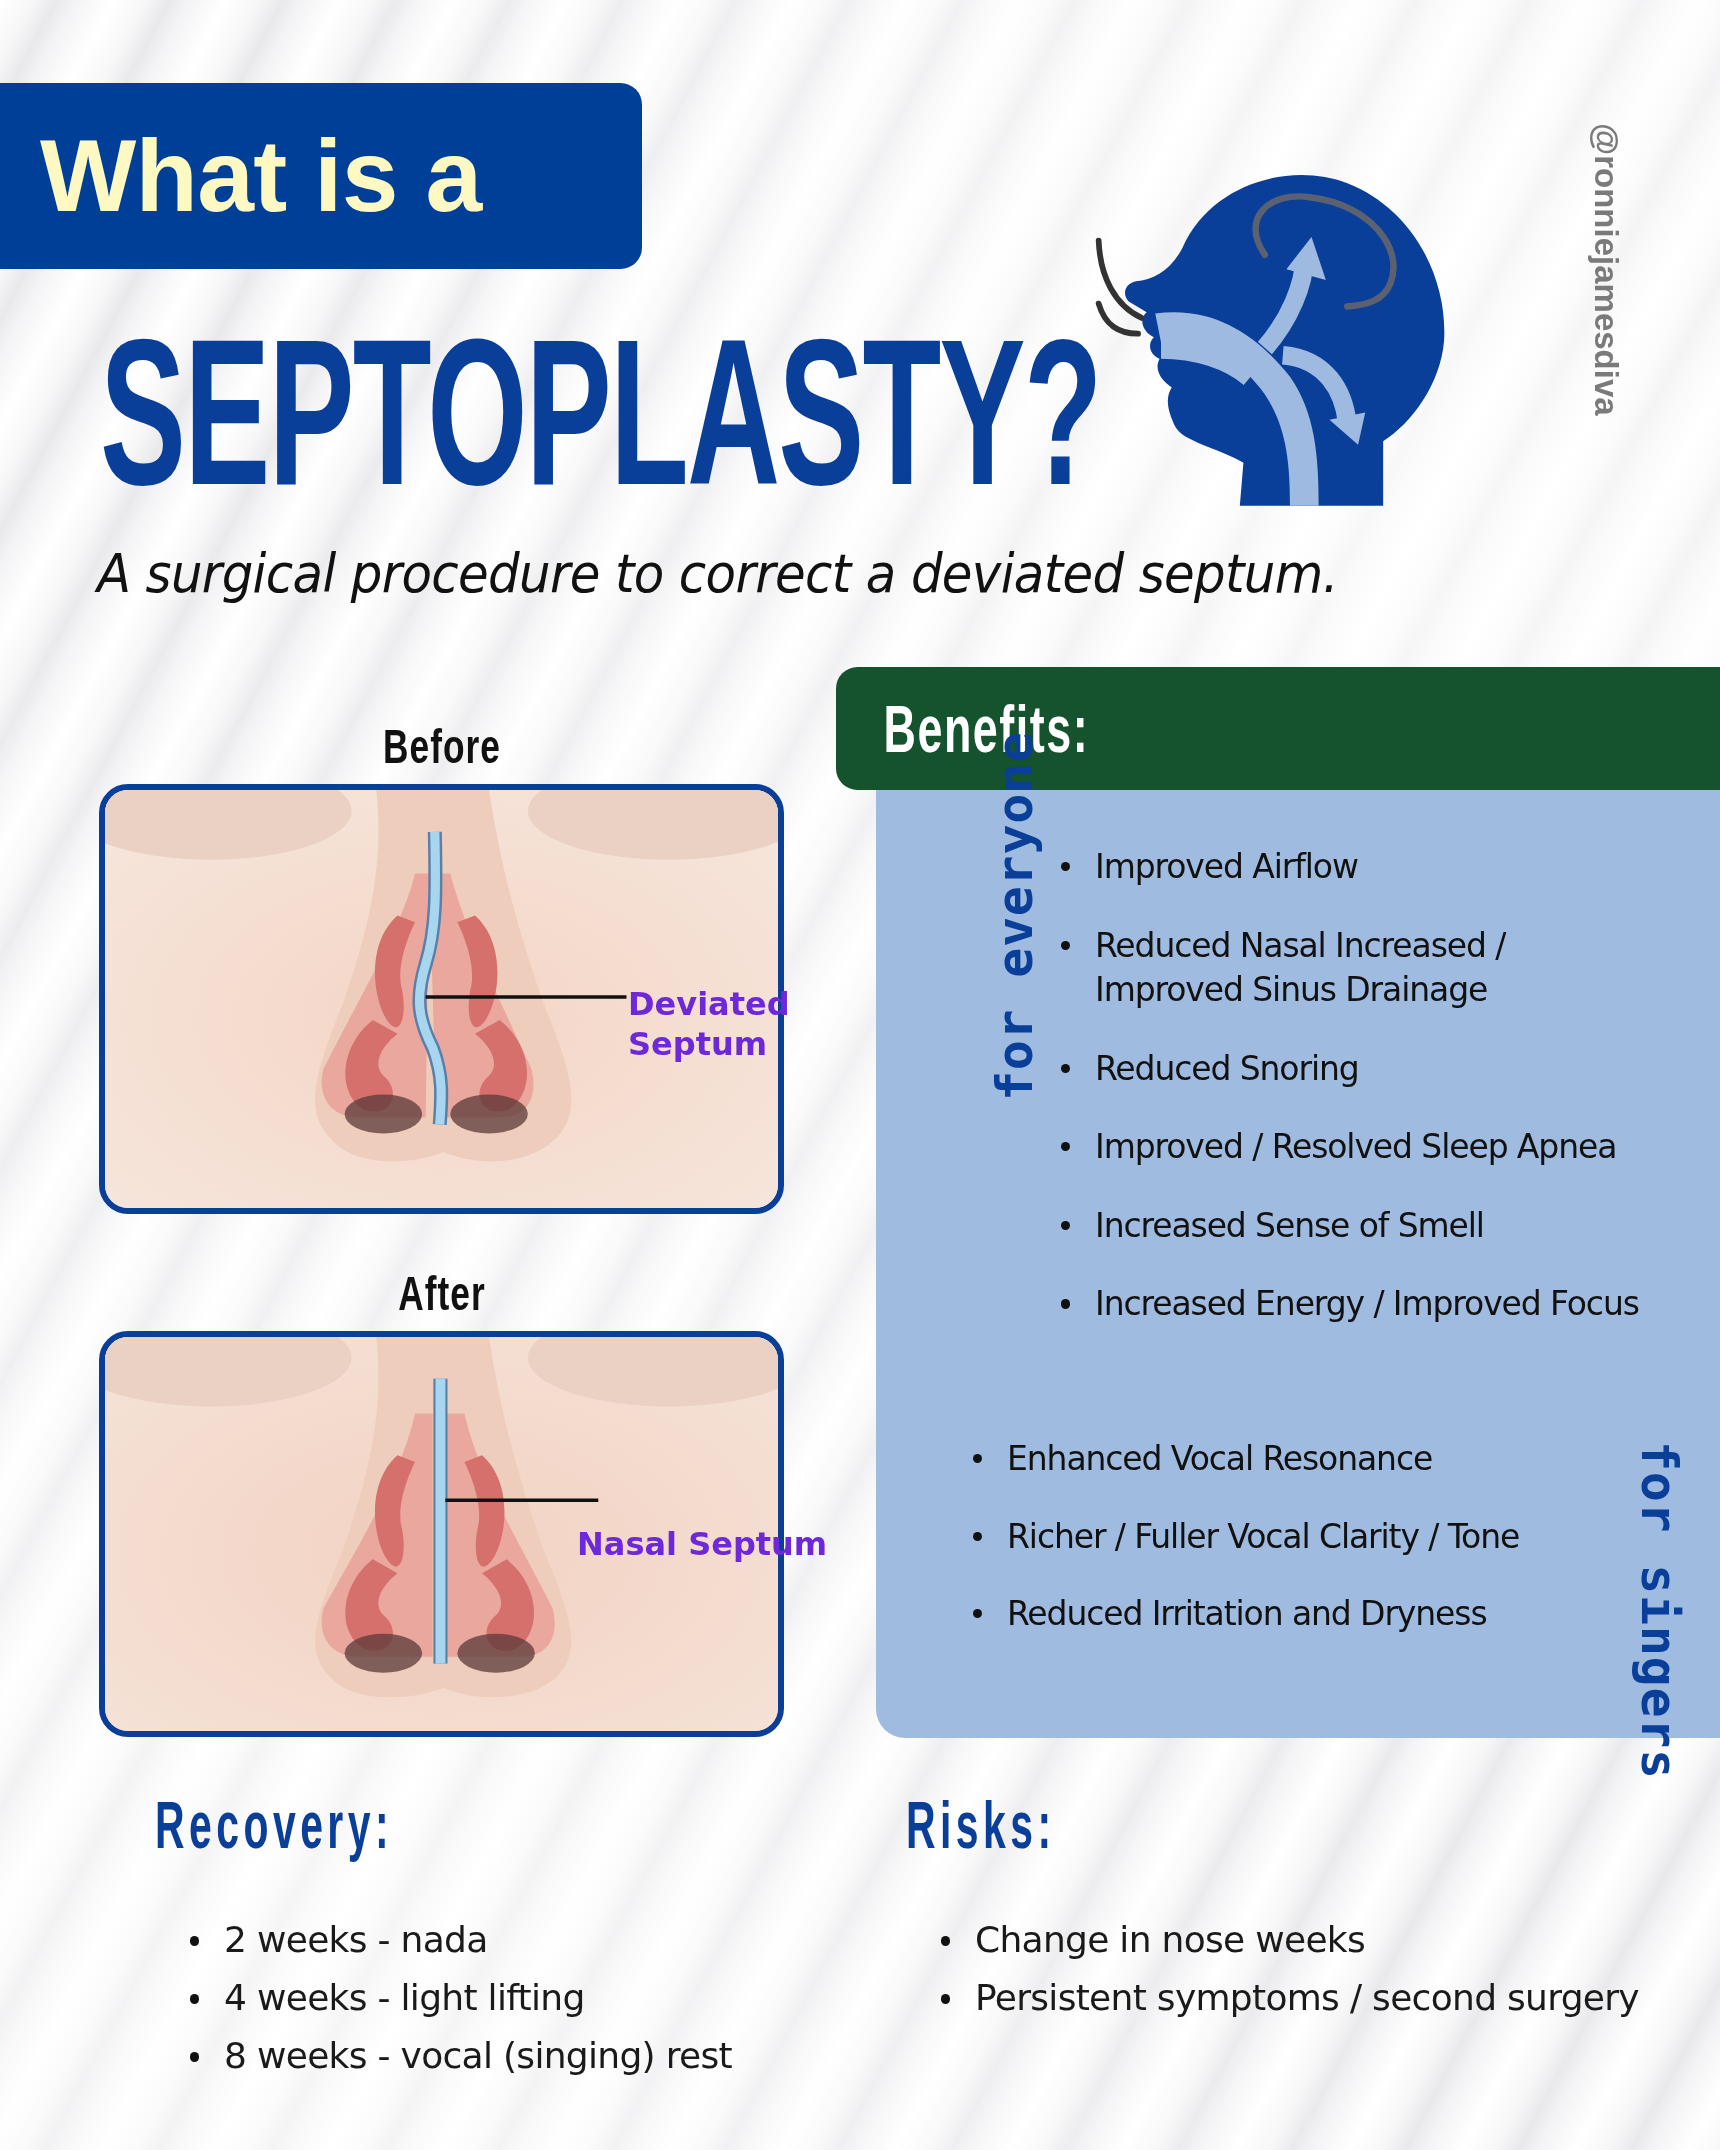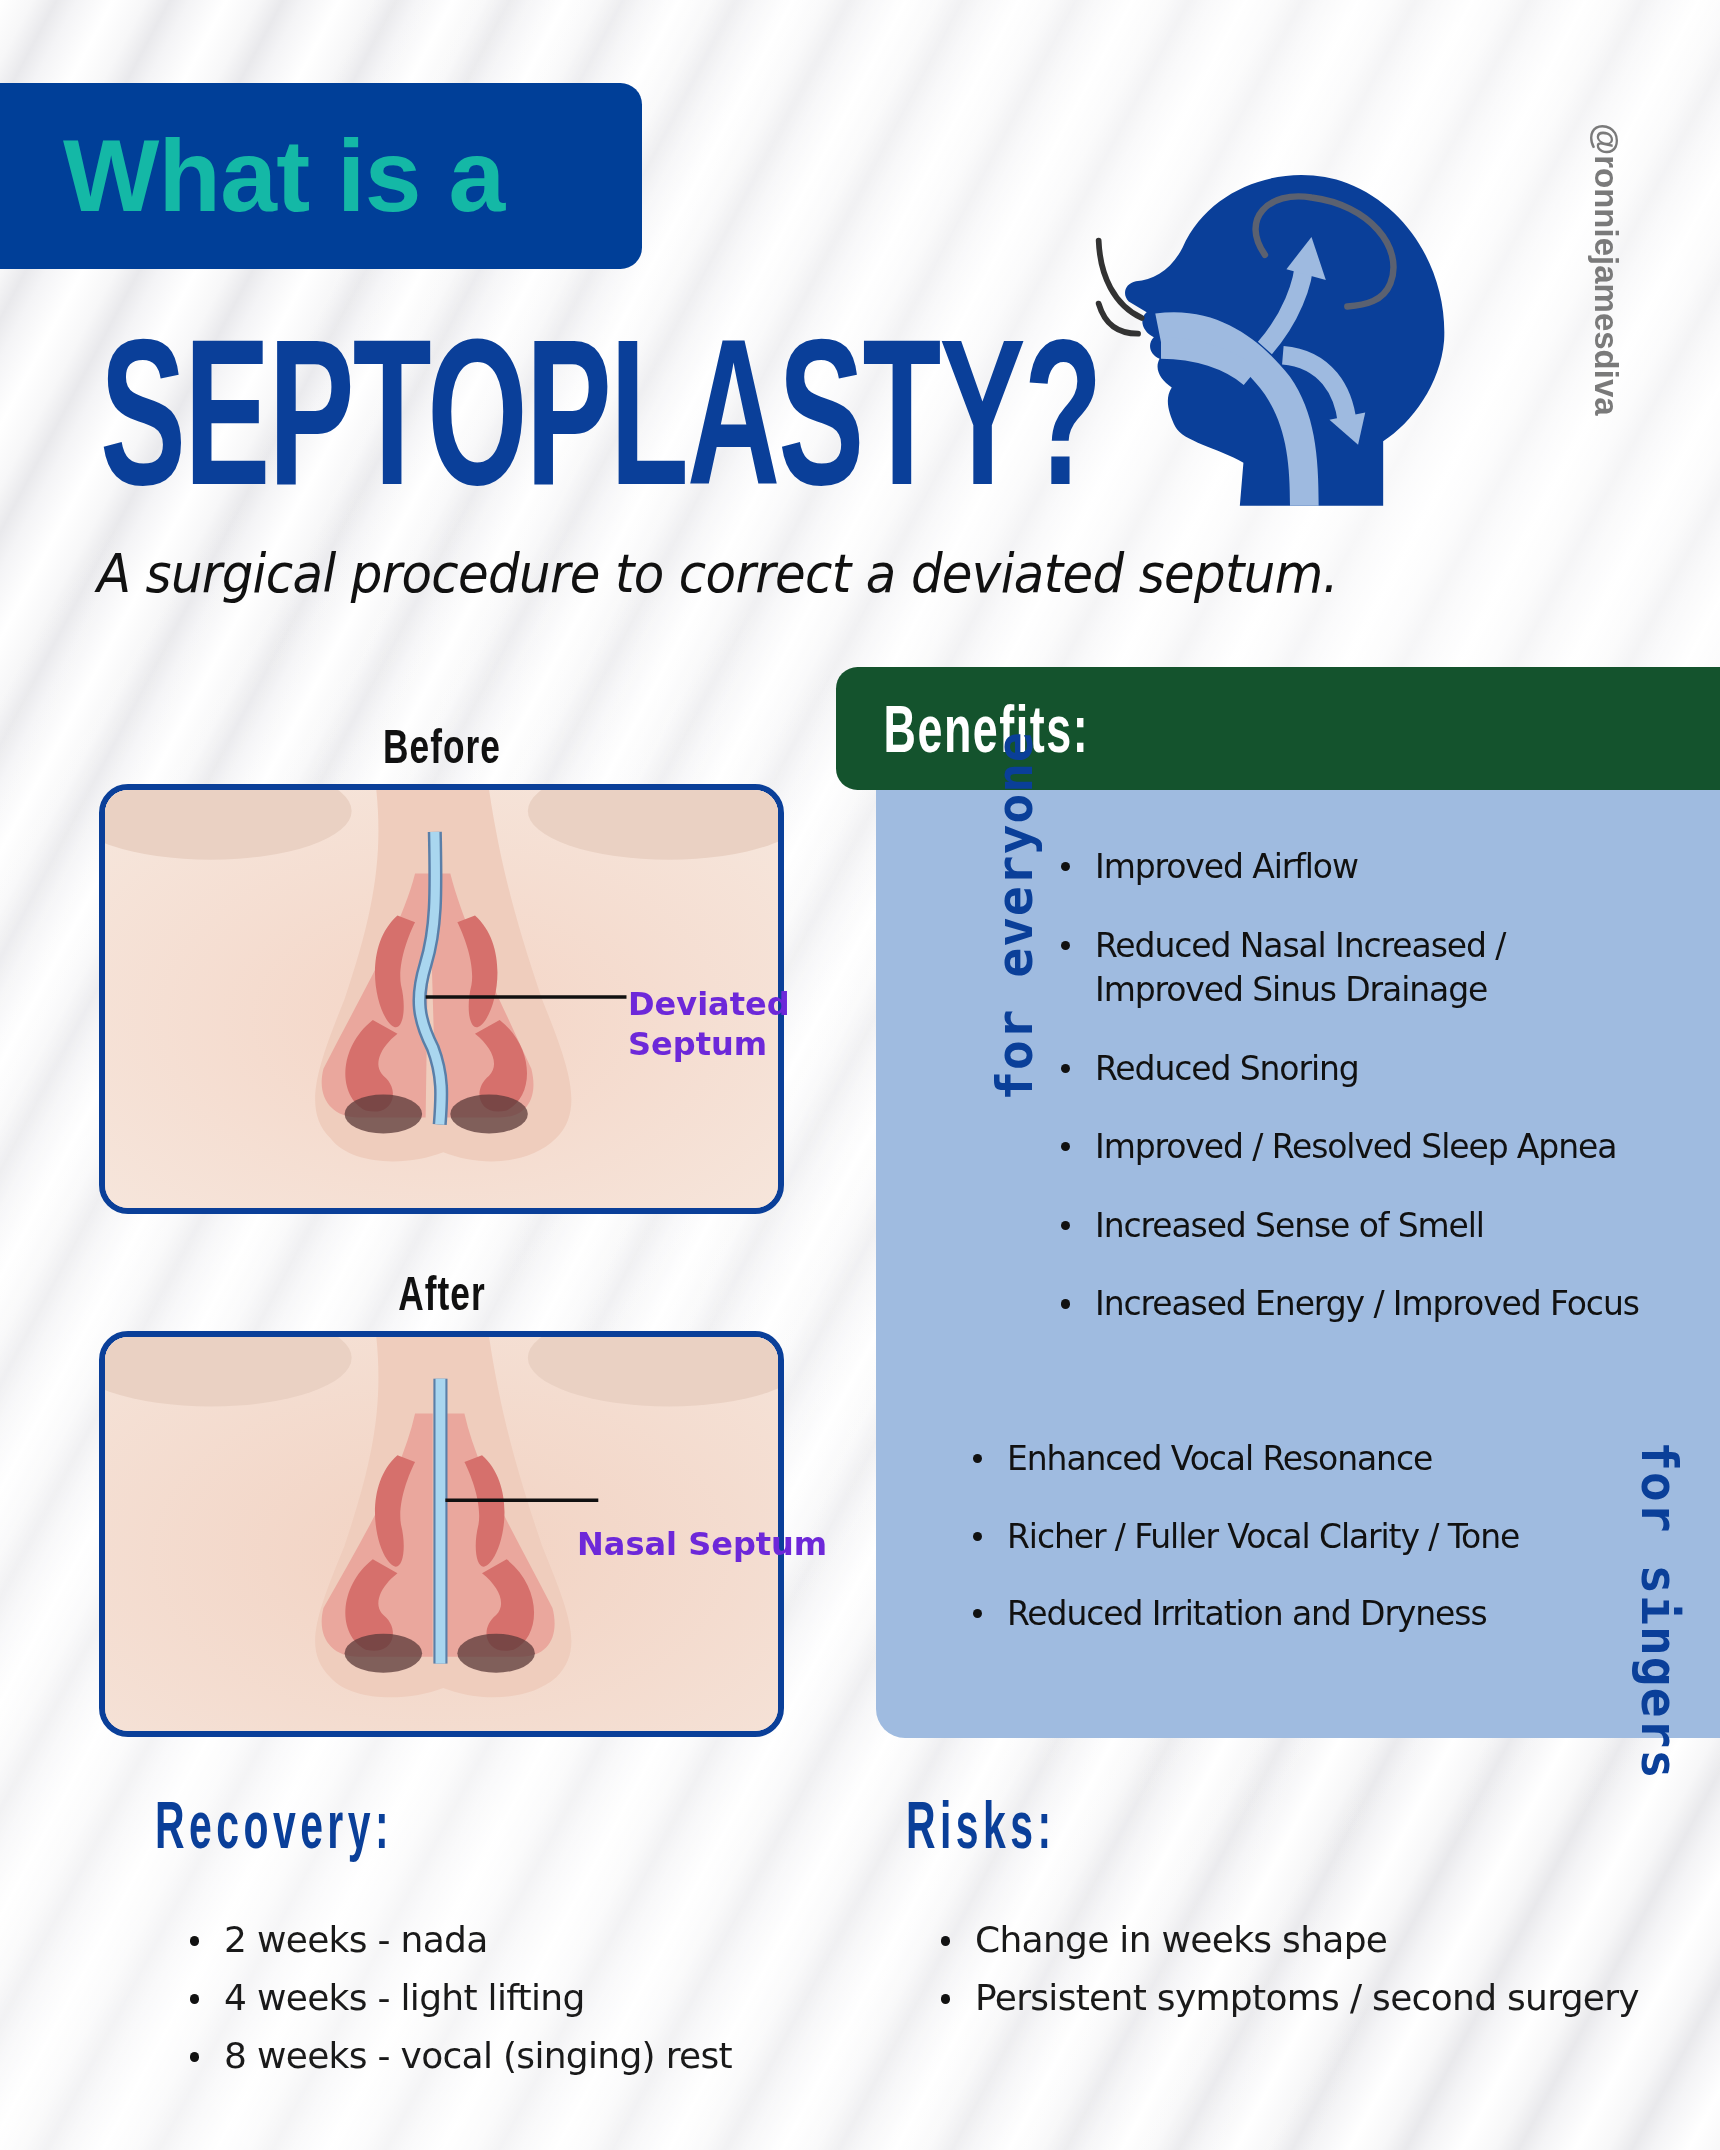--- a/index.html
+++ b/index.html
@@ -20,22 +20,22 @@
   }
   .abs { position: absolute; }
 
   
   .title-box {
     left: 0; top: 83px; width: 642px; height: 186px;
     background: #003f98; border-radius: 0 21.5px 21.5px 0;
     display: flex; align-items: center;
   }
   .title-box span {
-    color: #14b8a6; font-weight: bold; font-size: 102px;
-    padding-left: 63px; letter-spacing: -0.7px;
+    color: #fef9c3; font-weight: bold; font-size: 102px;
+    padding-left: 40px; letter-spacing: -0.7px;
     font-family: "Liberation Sans", sans-serif;
   }
   .big-title {
     left: 100px; top: 308px;
     color: #0a3f99; font-weight: bold; font-size: 208px; line-height: 1;
     font-family: "Liberation Sans", sans-serif;
     transform: scaleX(0.62); transform-origin: left top;
     letter-spacing: -2.9px;
   }
   .handle {
@@ -252,16 +252,16 @@
 
 <div class="abs section-heading recovery-heading">Recovery:</div>
 <ul class="abs bullet-list list-recovery">
   <li>2 weeks - nada</li>
   <li>4 weeks - light lifting</li>
   <li>8 weeks - vocal (singing) rest</li>
 </ul>
 
 <div class="abs section-heading risks-heading">Risks:</div>
 <ul class="abs bullet-list list-risks">
-  <li>Change in weeks shape</li>
+  <li>Change in nose weeks</li>
   <li>Persistent symptoms / second surgery</li>
 </ul>
 
 
 </body></html>

